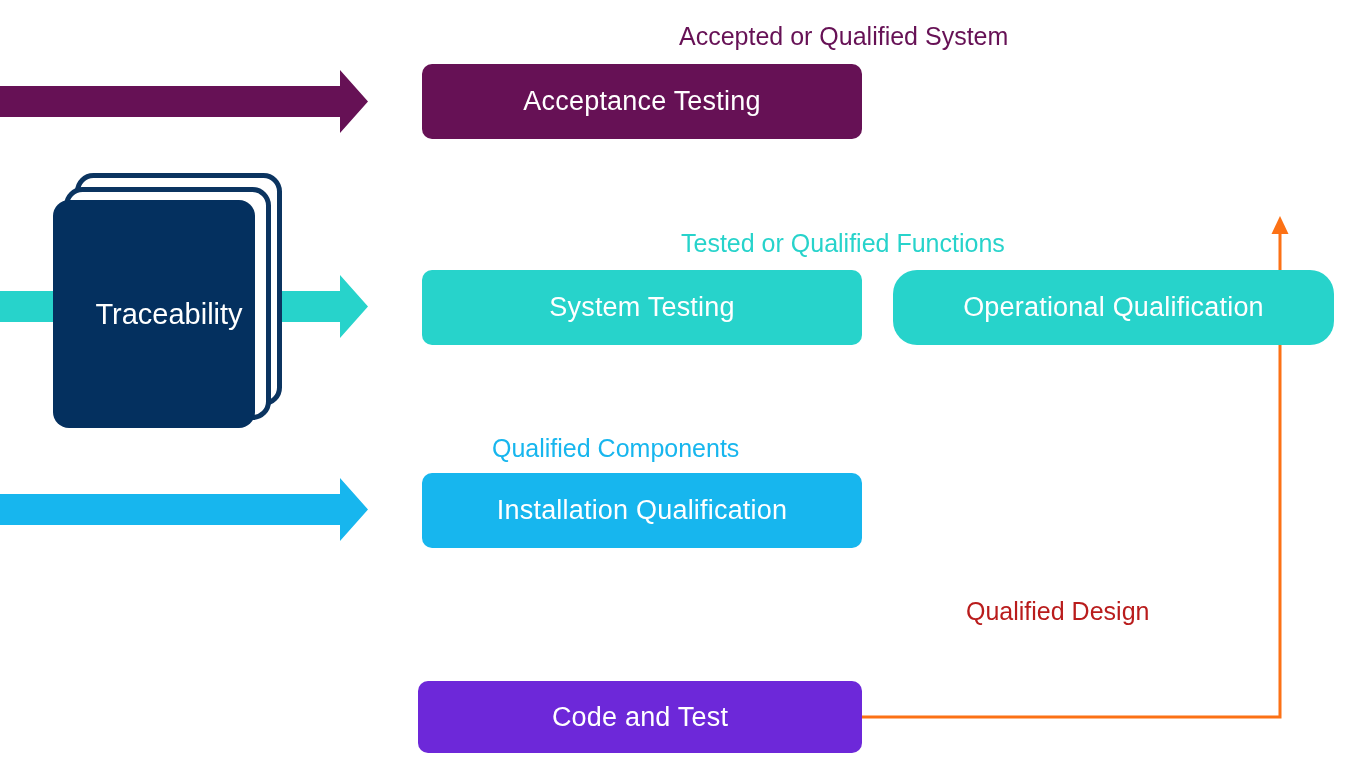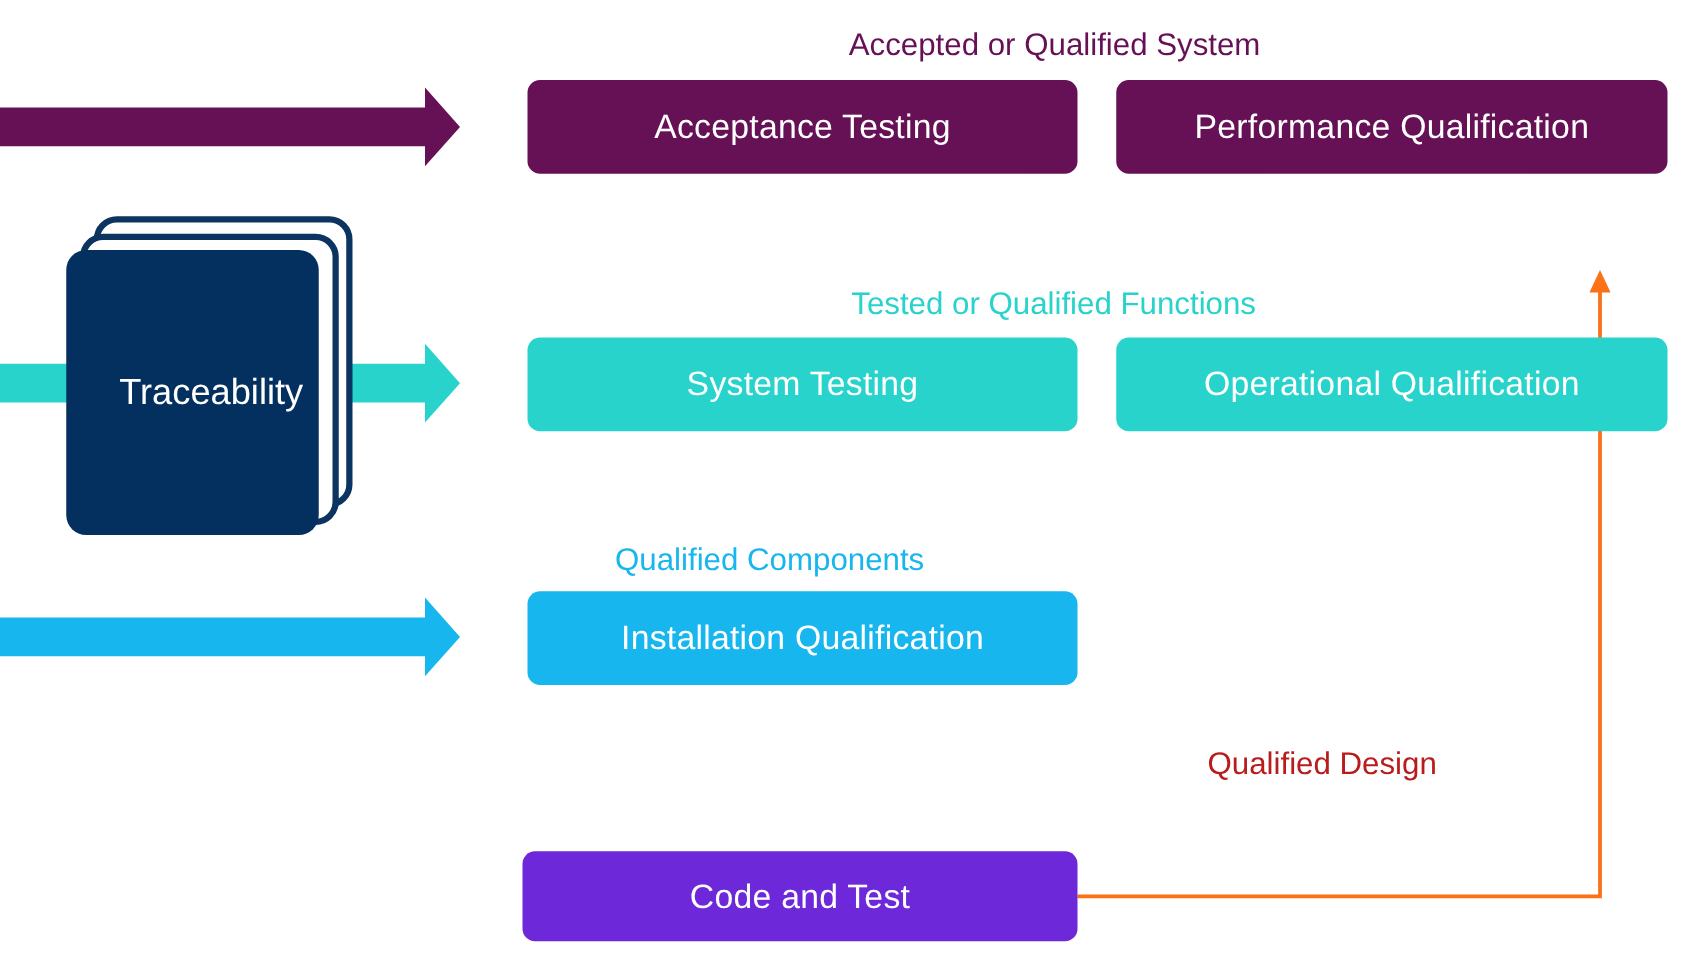--- a/index.html
+++ b/index.html
@@ -131,29 +131,26 @@
       </g>
     </svg>
   </div>
 
   <div class="layer-boxes">
 
     <div class="stage-box" id="box-acceptance-testing" style="background:#661155;">
       <span>Acceptance Testing</span>
     </div>
 
-    <div class="stage-box" id="box-performance-qualification" style="background:#661155;">
-      <span>Performance Qualification</span>
-    </div>
 
     <div class="stage-box" id="box-system-testing" style="background:#27D3CB;text-align:right;">
       <span>System Testing</span>
     </div>
 
-    <div class="stage-box" id="box-operational-qualification" style="background:#27D3CB;">
+    <div class="stage-box" id="box-operational-qualification" style="background:#27D3CB;border-radius:24px;">
       <span>Operational Qualification</span>
     </div>
 
     <div class="stage-box" id="box-installation-qualification" style="background:#17B6EE;">
       <span>Installation Qualification</span>
     </div>
 
     <div class="stage-box" id="box-code-and-test" style="background:#6d28d9;">
       <span>Code and Test</span>
     </div>

